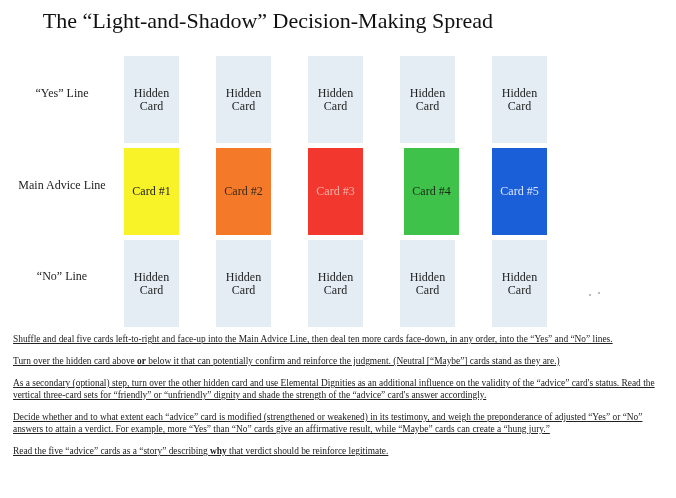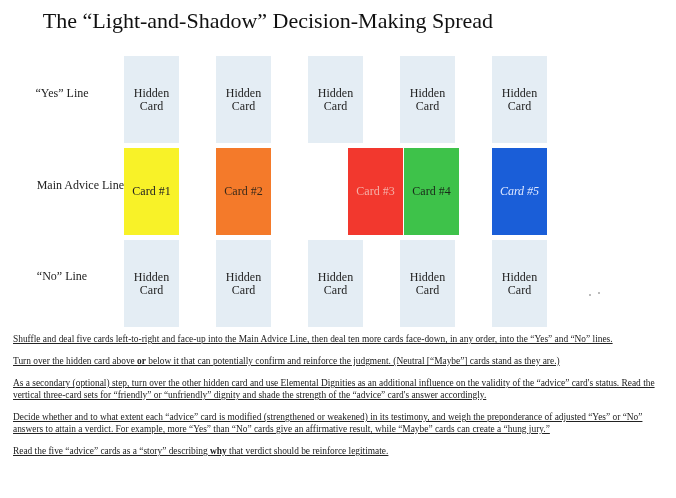--- a/index.html
+++ b/index.html
@@ -27,21 +27,21 @@
   }
   .instructions p { margin: 0 0 10px 0; text-decoration: underline; }
   .speck { position: absolute; width: 2px; height: 2px; background: #bbb; }
 </style>
 </head>
 <body>
 
 <div class="title">The “Light-and-Shadow” Decision-Making Spread</div>
 
 <div class="row-label" style="top:86px;">“Yes” Line</div>
-<div class="row-label" style="top:178px;text-align:right;">Main Advice Line</div>
+<div class="row-label" style="top:178px;">Main Advice Line</div>
 <div class="row-label" style="top:269px;">“No” Line</div>
 
 <div>
   <div class="card hidden-card" style="left:124px;top:56px;">
       <span><span>Hidden</span><br><span>Card</span></span>
     </div>
   <div class="card hidden-card" style="left:216px;top:56px;">
       <span><span>Hidden</span><br><span>Card</span></span>
     </div>
   <div class="card hidden-card" style="left:308px;top:56px;">
@@ -55,27 +55,27 @@
     </div>
 </div>
 
 <div>
   <div class="card advice-card" style="left:124px;top:148px;background:#f8f228;color:#222;">
       <span>Card #1</span>
     </div>
   <div class="card advice-card" style="left:216px;top:148px;background:#f47a2a;color:#3a2a1a;">
       <span>Card #2</span>
     </div>
-  <div class="card advice-card" style="left:308px;top:148px;background:#f2382e;color:#f4b0a8;margin-left:40px;">
+  <div class="card advice-card" style="left:308px;top:148px;background:#f2382e;color:#f4b0a8;">
       <span>Card #3</span>
     </div>
   <div class="card advice-card" style="left:404px;top:148px;background:#3ec24a;color:#1a2a1a;">
       <span>Card #4</span>
     </div>
-  <div class="card advice-card" style="left:492px;top:148px;background:#1a5ed8;color:#dfe8ff;font-style:italic;">
+  <div class="card advice-card" style="left:492px;top:148px;background:#1a5ed8;color:#dfe8ff;">
       <span>Card #5</span>
     </div>
 </div>
 
 <div>
   <div class="card hidden-card" style="left:124px;top:240px;">
       <span><span>Hidden</span><br><span>Card</span></span>
     </div>
   <div class="card hidden-card" style="left:216px;top:240px;">
       <span><span>Hidden</span><br><span>Card</span></span>

